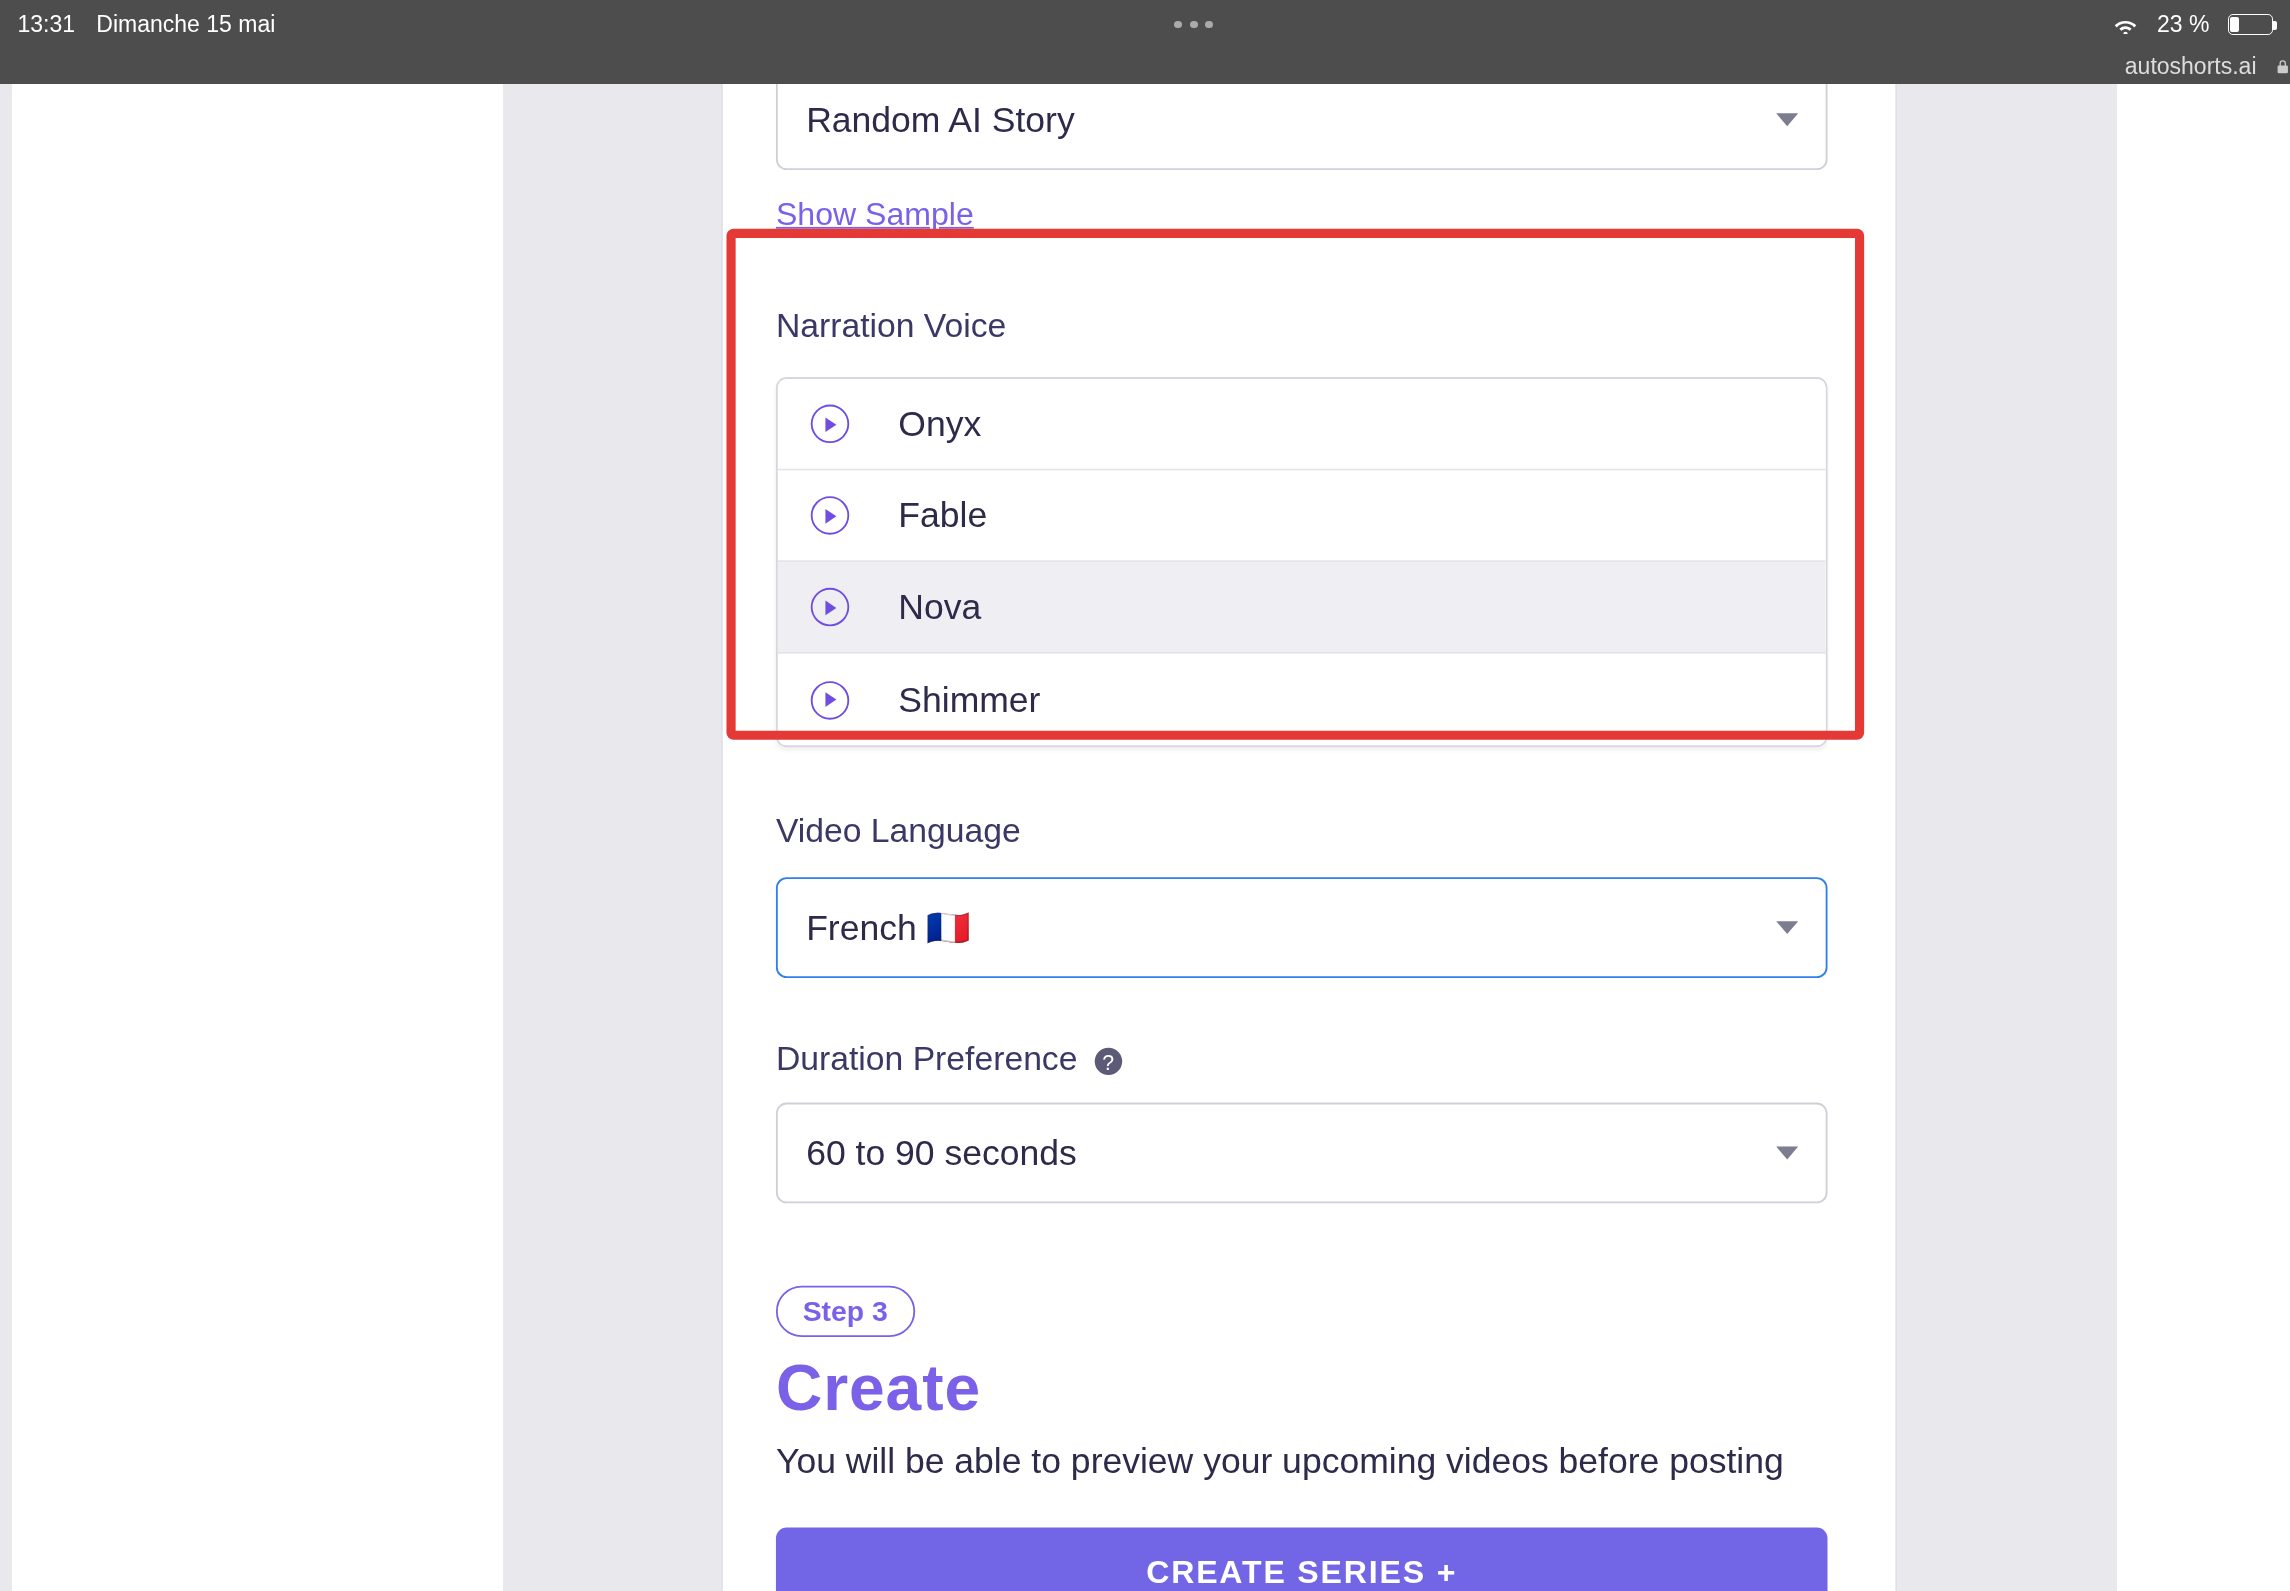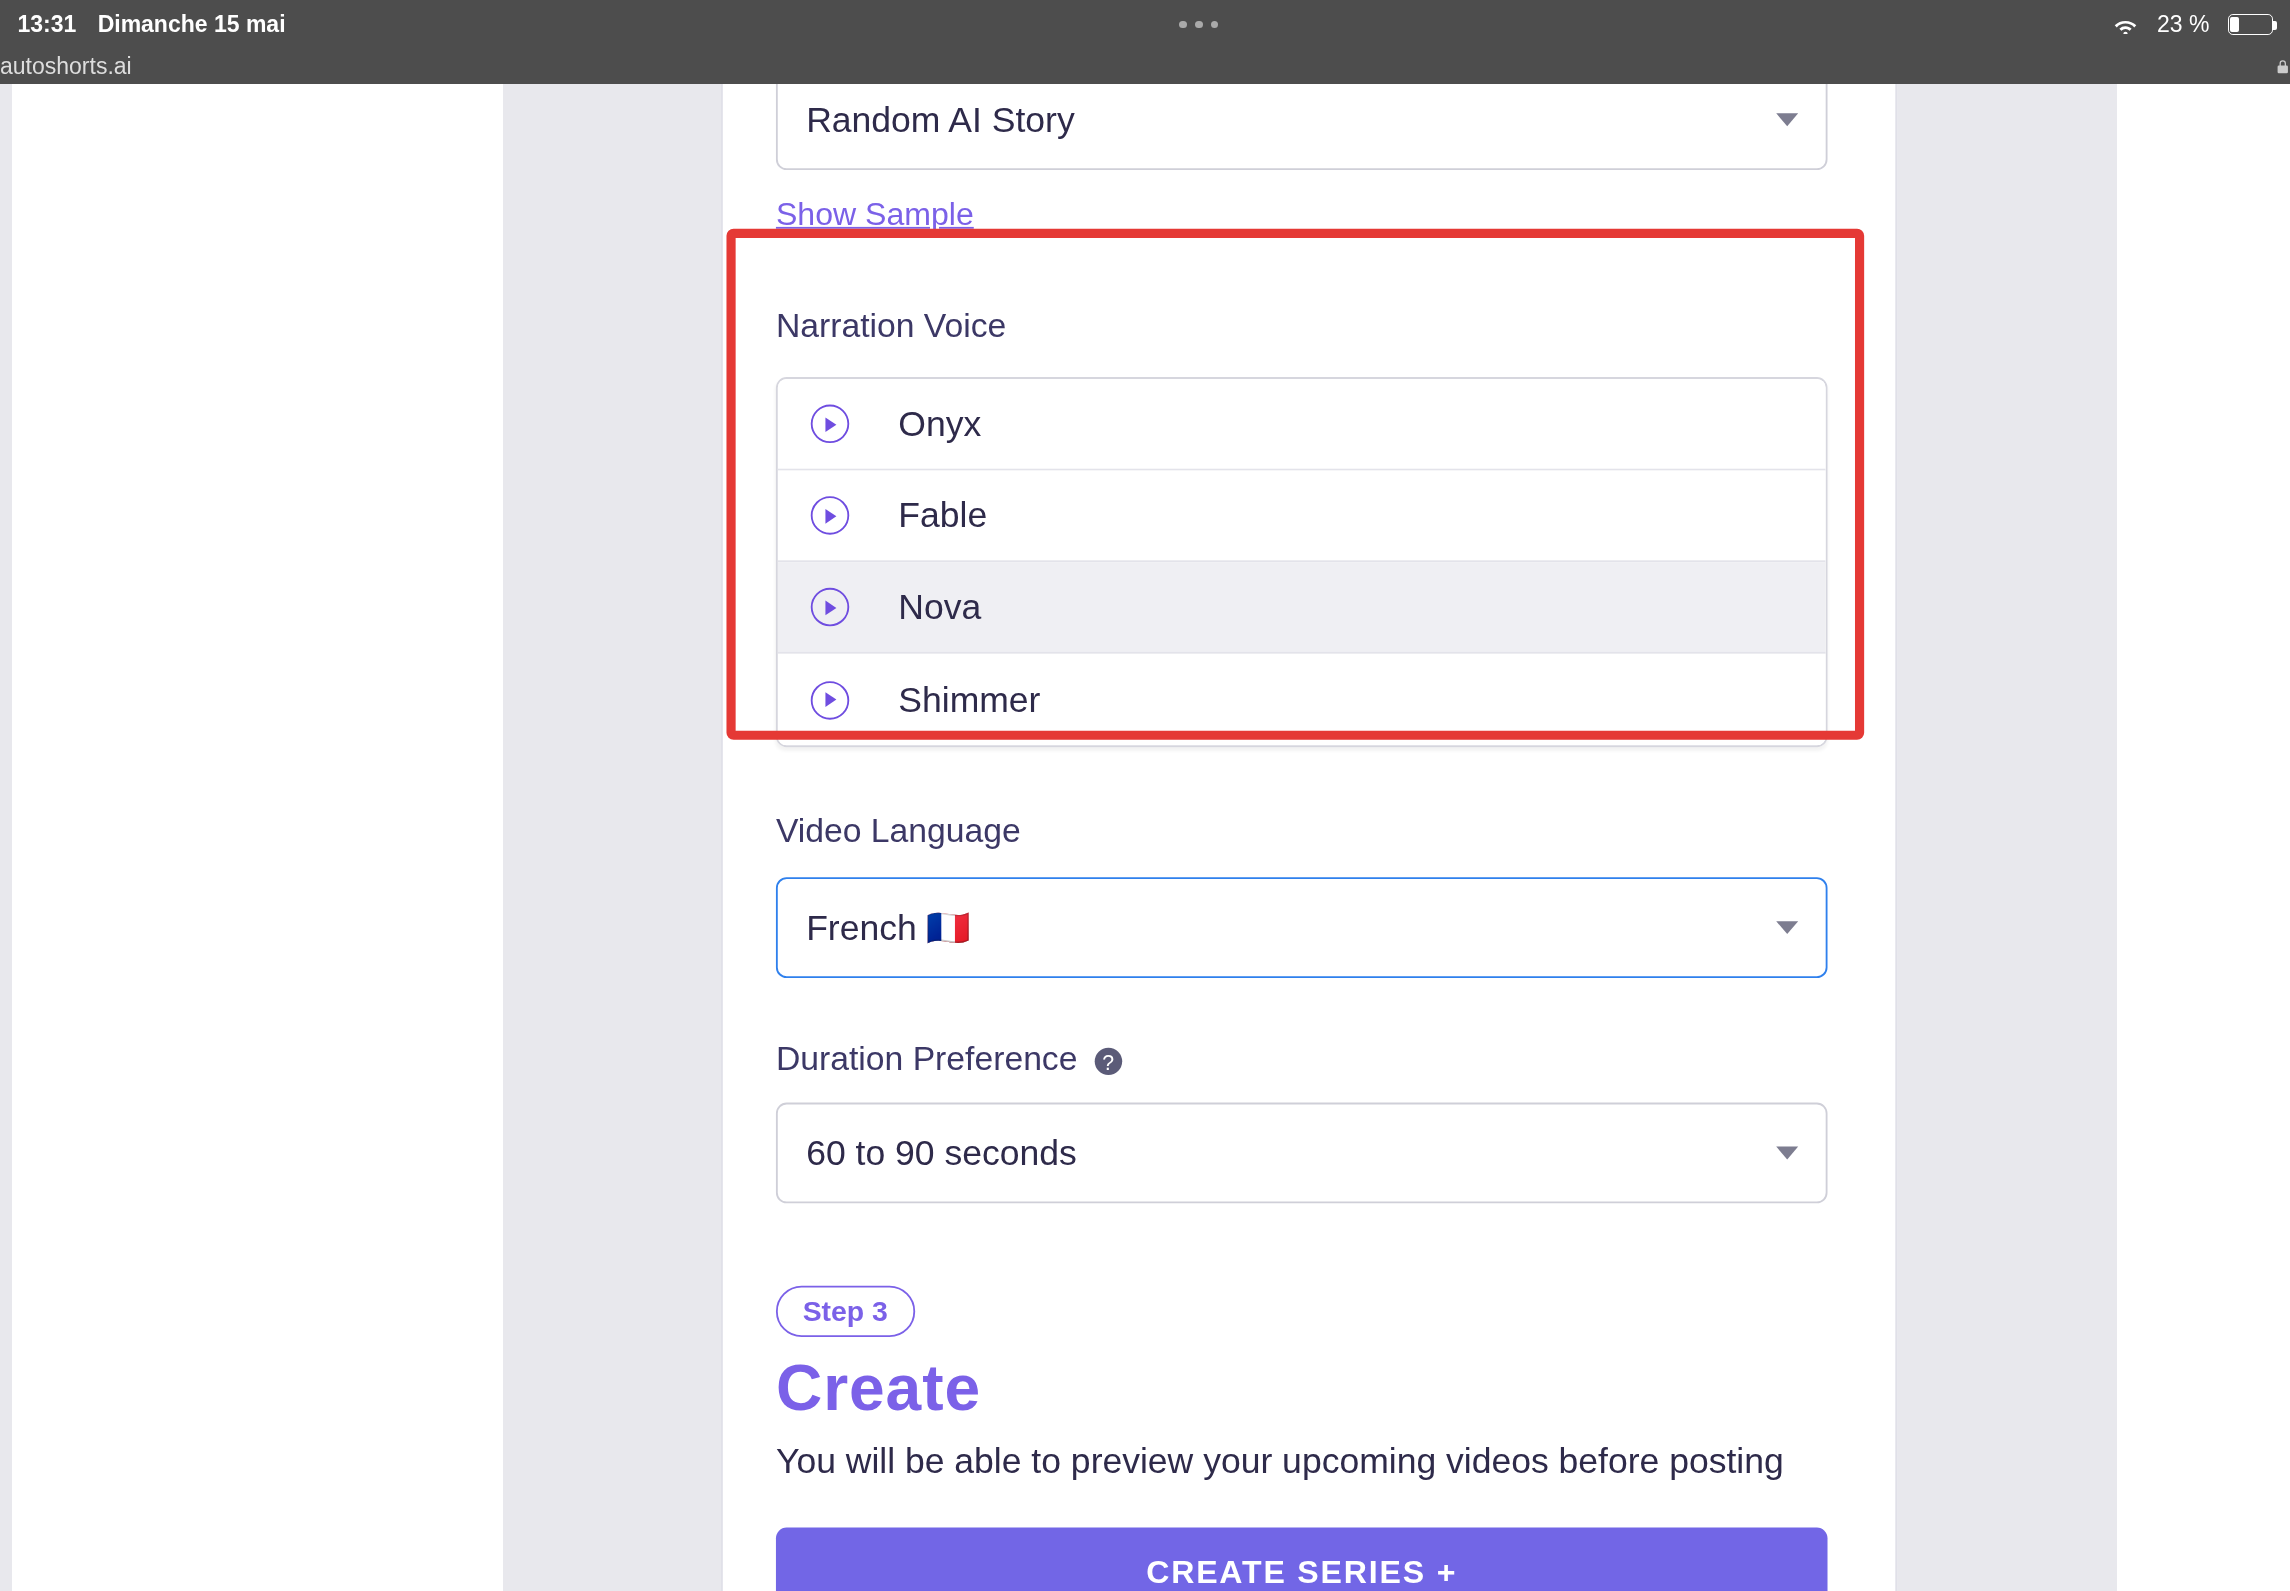--- a/index.html
+++ b/index.html
@@ -5,29 +5,29 @@
     * { box-sizing: border-box; margin: 0; padding: 0; }
     html, body { width: 2290px; height: 1591px; font-family: -apple-system, BlinkMacSystemFont, "Segoe UI", sans-serif; }
     body { background: #e8e8ed; overflow: hidden; }
 
     
     .status-bar {
       width: 100%; height: 49px; background: #4d4d4d; color: #fff;
       display: flex; align-items: center; justify-content: space-between;
       padding: 0 17.5px; font-size: 23px; font-weight: 500;
     }
-    .status-left { display: flex; align-items: center; gap: 21.3px; font-weight: bold; }
+    .status-left { display: flex; align-items: center; gap: 21.3px; }
     .status-center { display: flex; flex-direction: column; align-items: center; gap: 1.9px; font-size: 23px; color: #ddd; }
     .status-center .dots { display:flex; gap:7.8px; }
     .status-center .dots span { width:7.8px; height:7.8px; border-radius:50%; background:#aaa; display:inline-block; }
     .status-right { display:flex; align-items:center; gap:18px; font-size:23px; }
 
     .status-bar-bottom {
-      width:100%; height:35px; background:#4d4d4d; display:flex; align-items:center; justify-content:space-between;
-      color:#ddd; font-size:23px; gap:28px;
+      width:100%; height:35px; background:#4d4d4d; display:flex; align-items:center; justify-content:flex-end;
+      color:#ddd; font-size:23px; gap:18px;
     }
 
     
     .viewport { width:100%; height:calc(1591px - 83px); position:relative; background:#e8e8ed;margin-left:12px; }
 
     
     .scale-wrap { transform: scale(1.832); transform-origin: top left; width:1250px; height:868px; position:absolute; left:0; top:0; overflow:hidden; }
 
     
 

